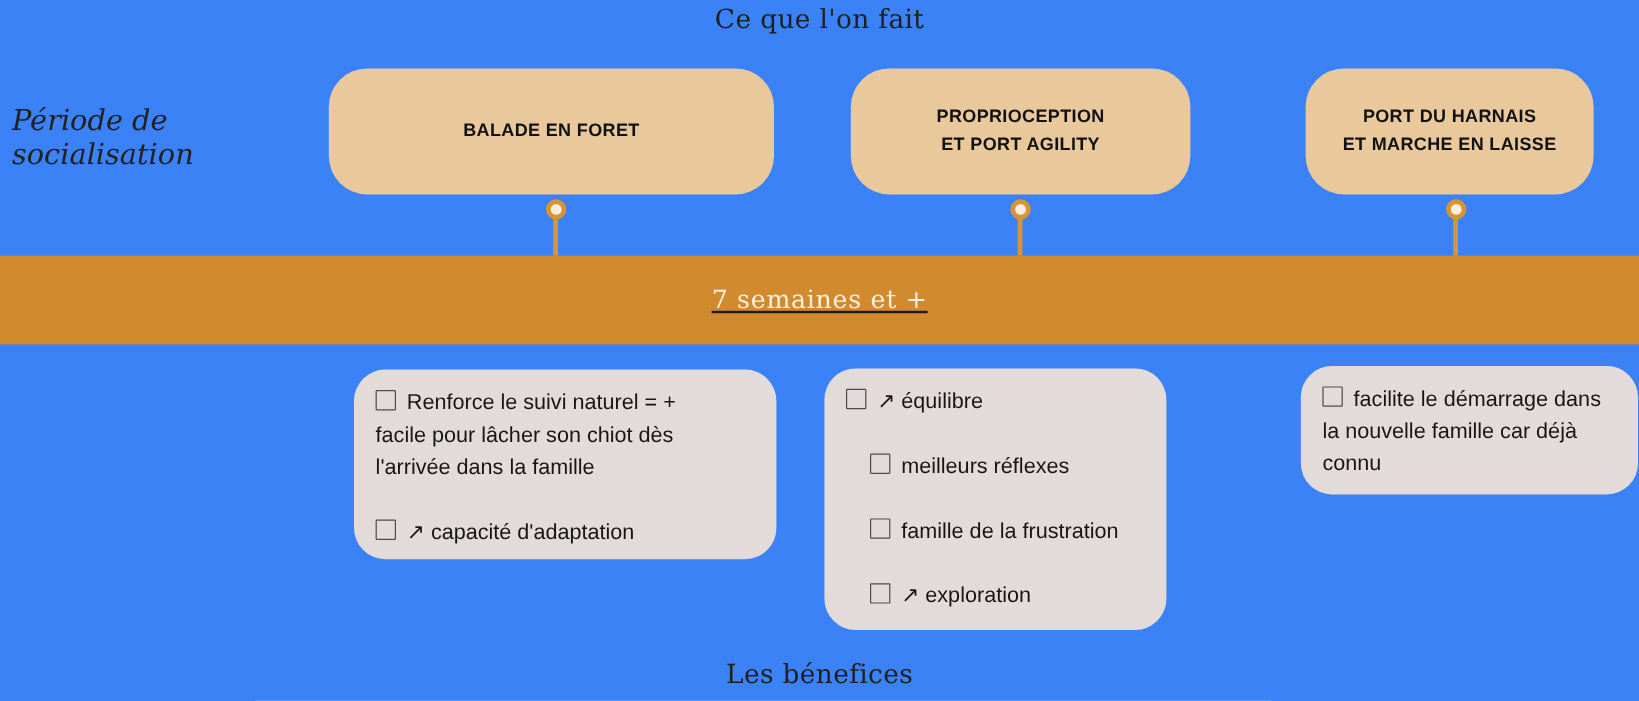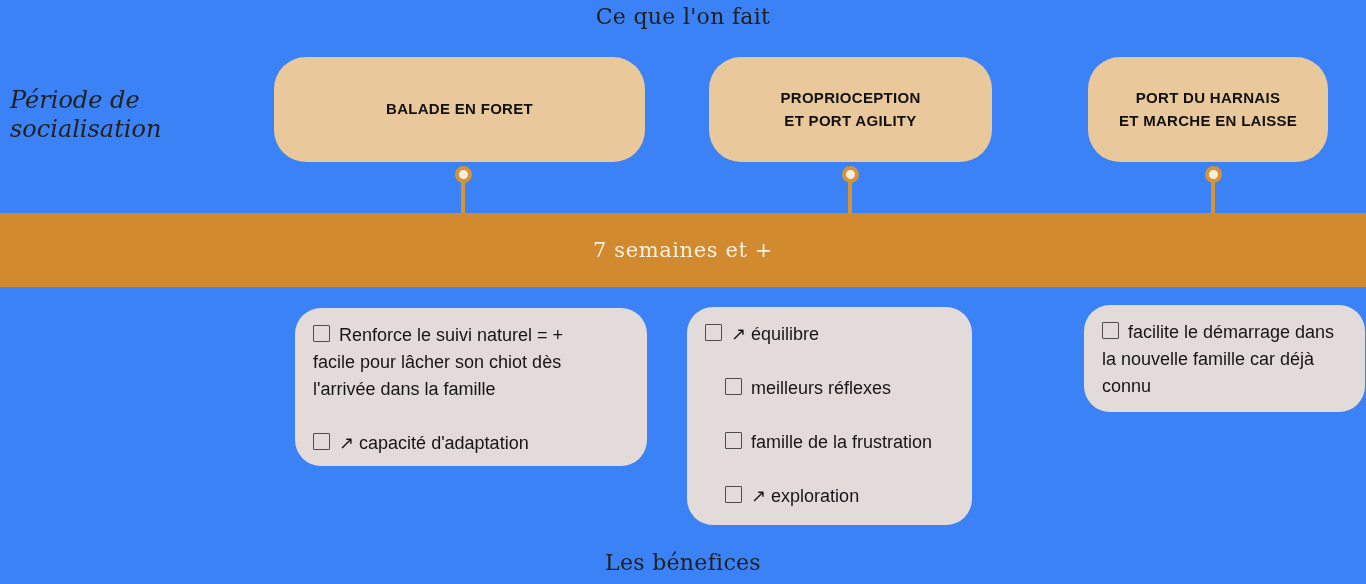--- a/index.html
+++ b/index.html
@@ -81,20 +81,21 @@
 
   
   .timeline {
     position: absolute;
     left: 0; top: 213px;
     width: 1366px; height: 74px;
     background: #d18a2e;
     display: flex;
     align-items: center;
     justify-content: center;
+    text-decoration: underline;
   }
   .timeline-label {
     font-family: "DejaVu Serif", serif;
     font-size: 21px;
     letter-spacing: 0.6px;
     color: #f8f1e1;
   }
 
   
   .benefit-box {

